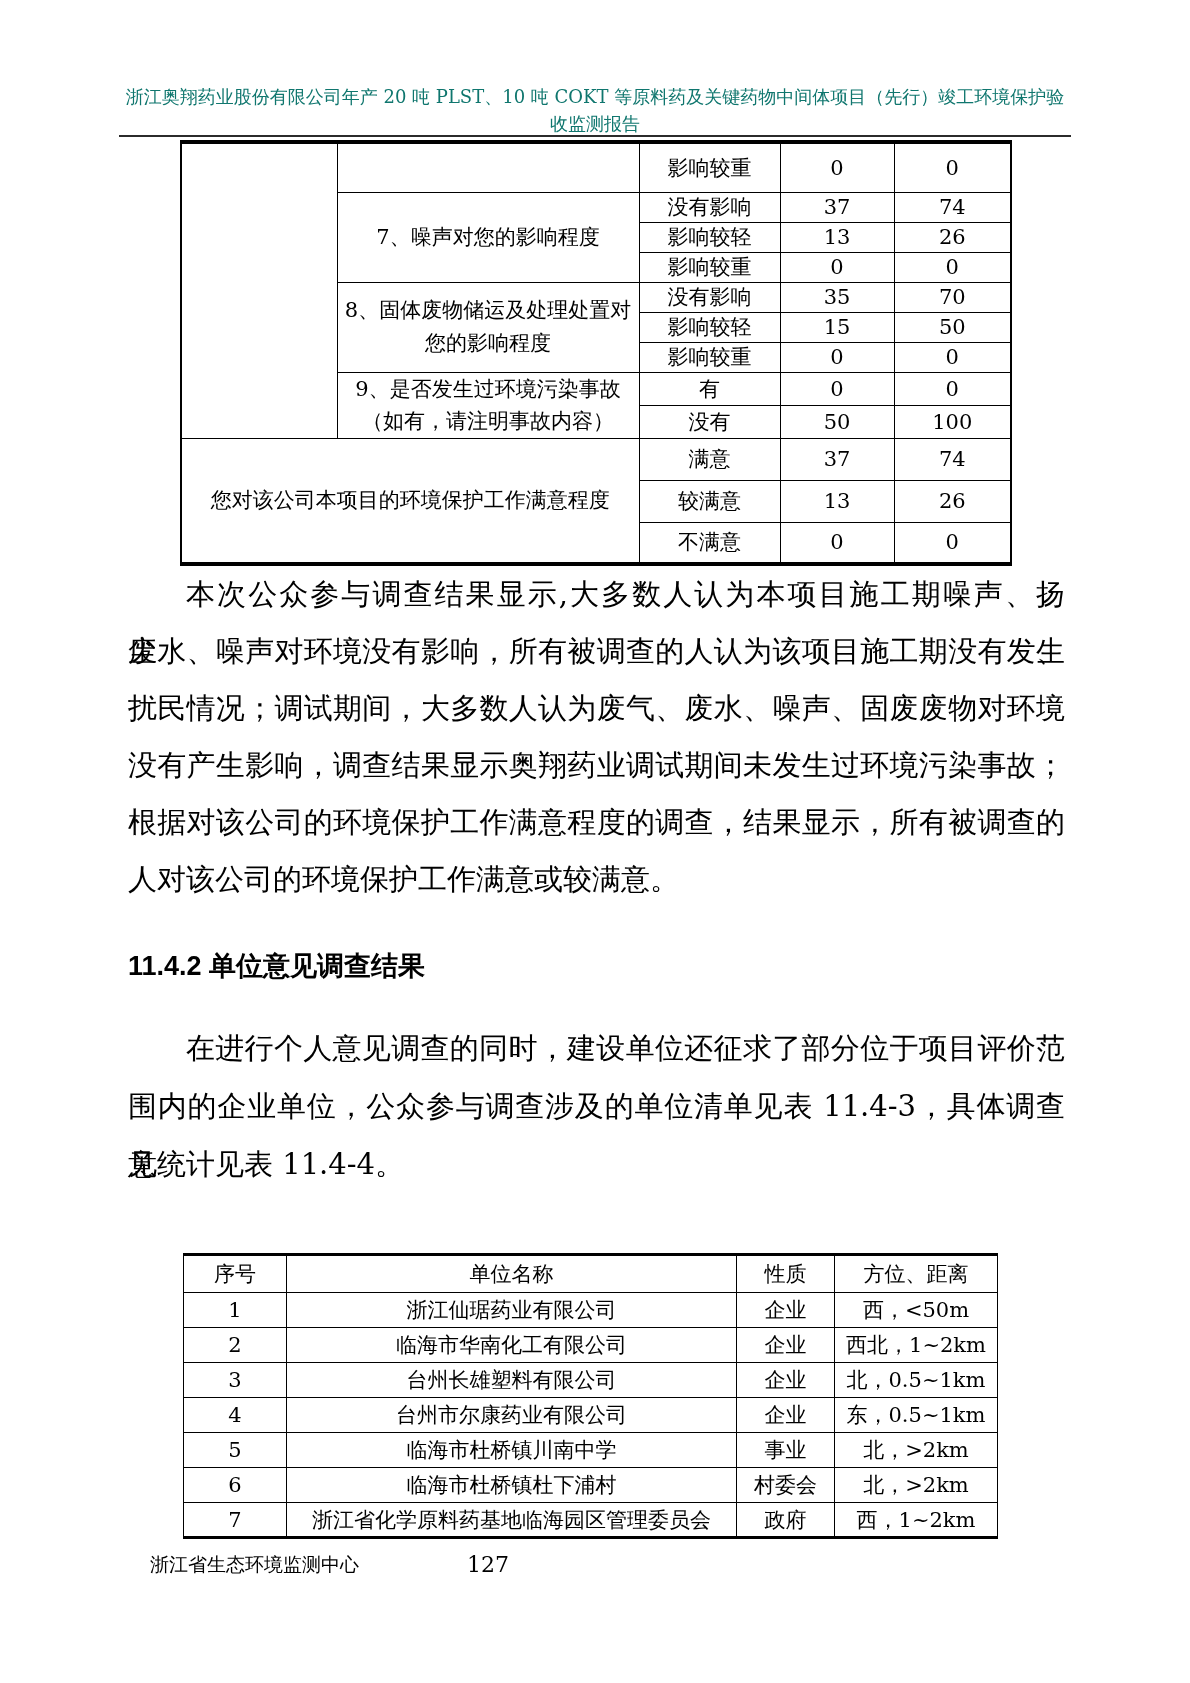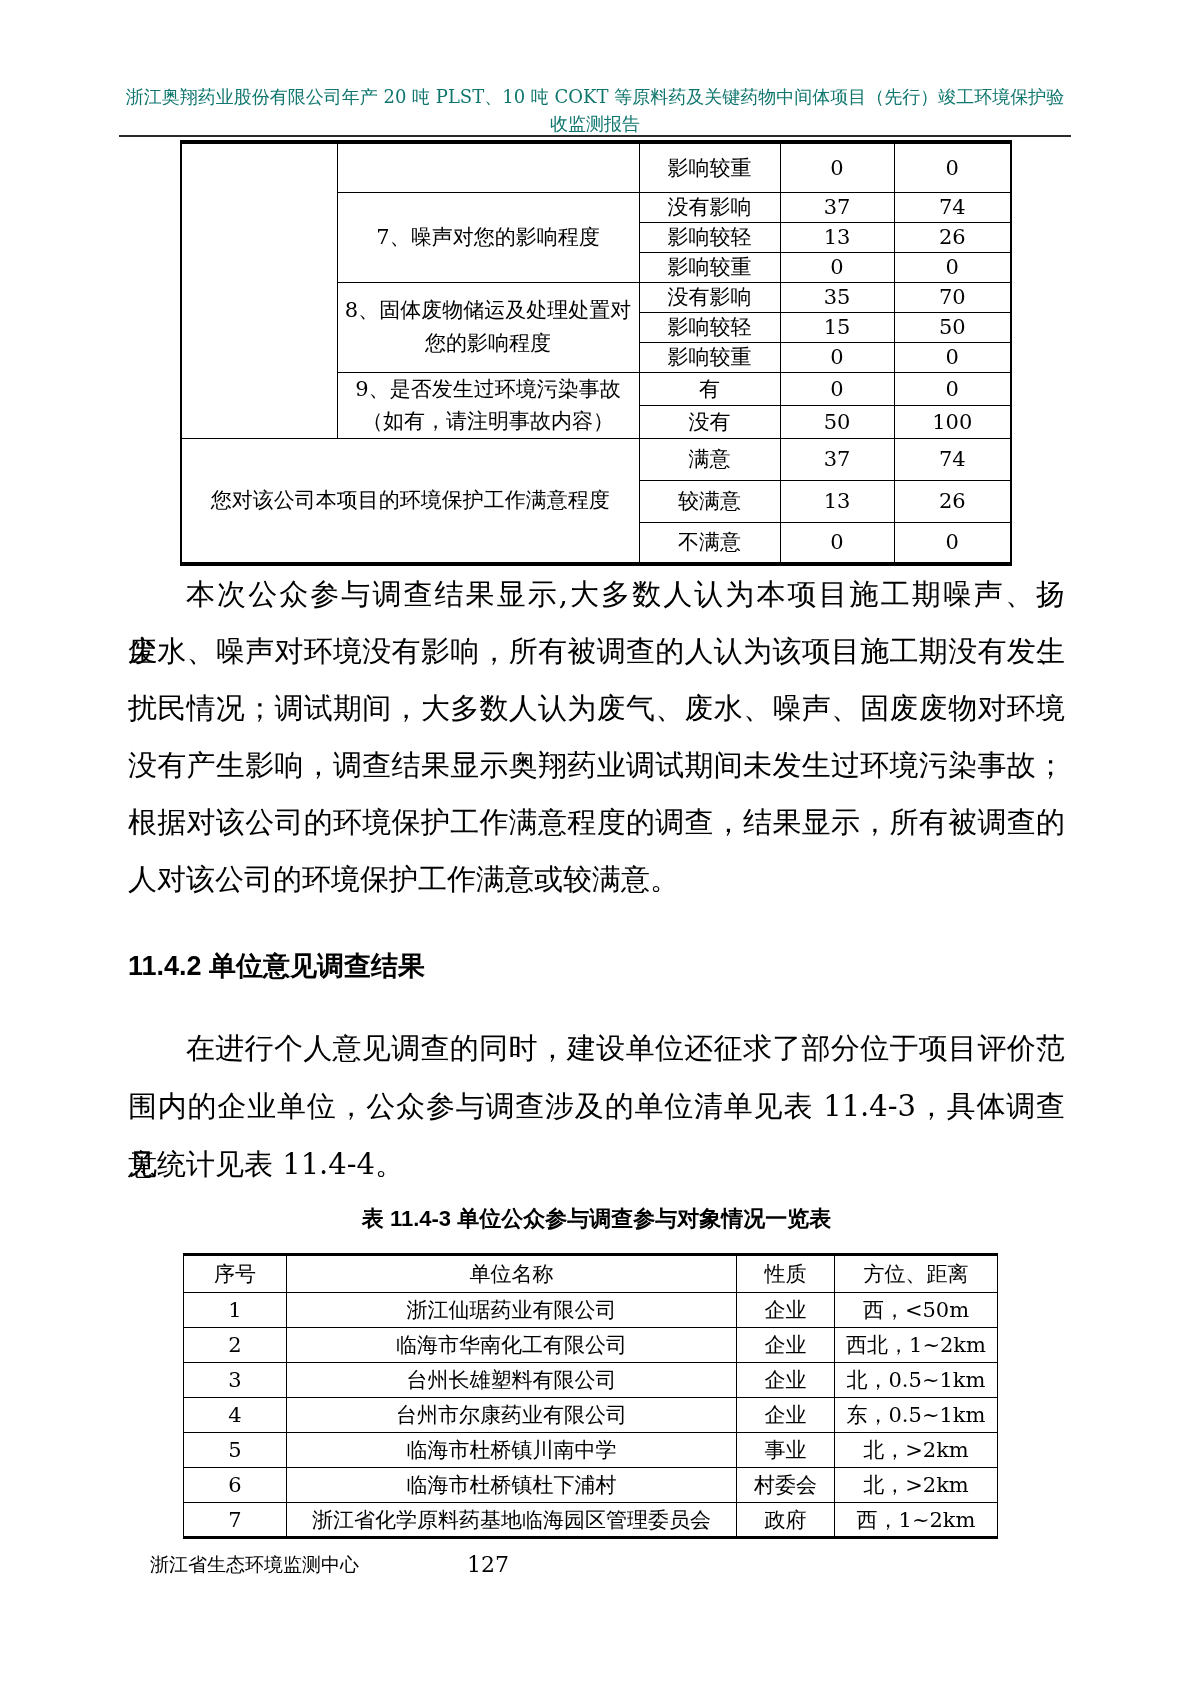--- a/index.html
+++ b/index.html
@@ -169,21 +169,20 @@
   </div>
 
   <div class="section-heading">11.4.2 单位意见调查结果</div>
 
   <div class="para para2">
     <div class="tline indent">在进行个人意见调查的同时，建设单位还征求了部分位于项目评价范</div>
     <div class="tline">围内的企业单位，公众参与调查涉及的单位清单见表 11.4-3，具体调查意</div>
     <div class="tline last">见统计见表 11.4-4。</div>
   </div>
 
-  <div class="table-caption">表 11.4-3  单位公众参与调查参与对象情况一览表</div>
 
   <table class="units">
     <colgroup>
       <col style="width:103px">
         <col style="width:450px">
         <col style="width:98px">
         <col style="width:163px">
     </colgroup>
     <thead>
       <tr>

